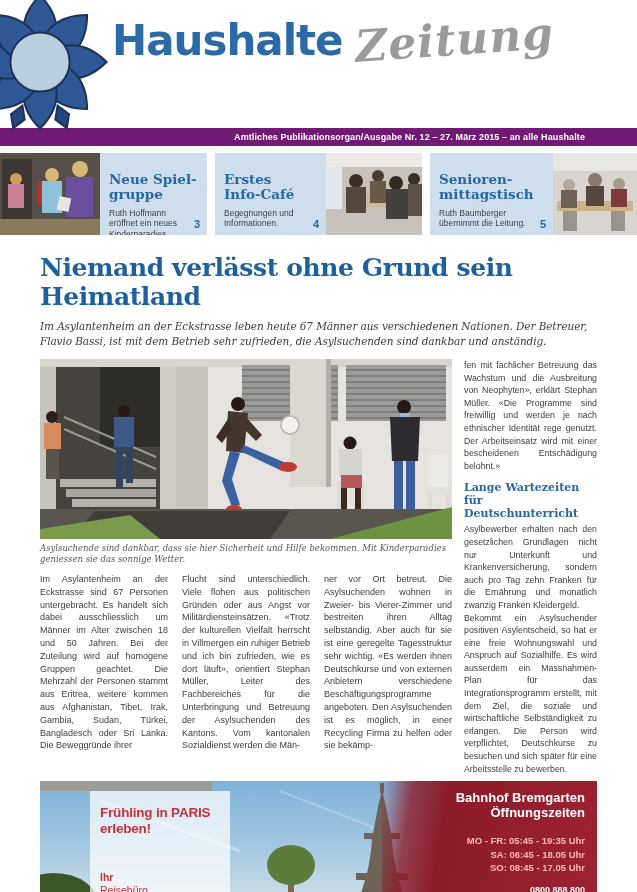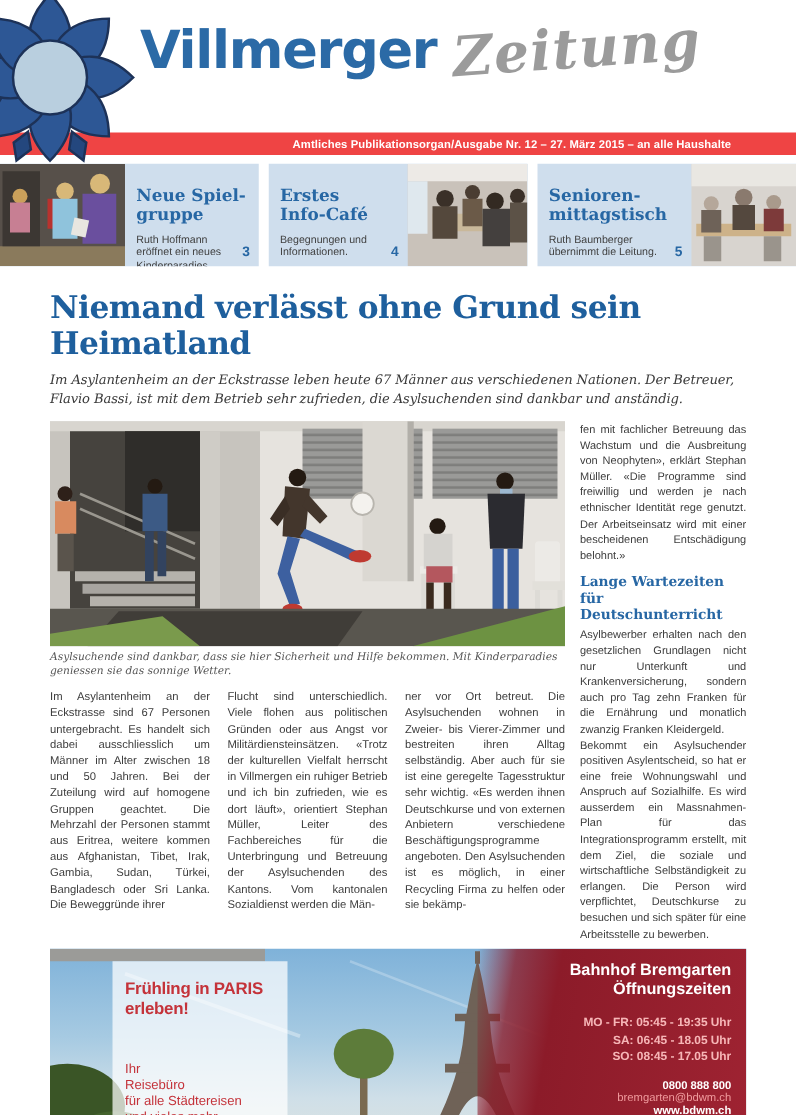--- a/index.html
+++ b/index.html
@@ -8,21 +8,21 @@
 
   
   .masthead { position:relative; height:106px; }
   .logo { position:absolute; left:-34px; top:-12px; width:148px; height:148px; }
   .title-row { position:absolute; left:112px; top:14px; white-space:nowrap; }
   .title-main { font-family:"DejaVu Sans", sans-serif; font-weight:bold; font-size:42px; color:#2b6aa6; letter-spacing:-1px; }
   .title-script { display:inline-block; font-family:"DejaVu Serif", serif; font-style:italic; font-weight:bold; font-size:44px; color:#9b9b9b; transform:rotate(-4deg); margin-left:8px; letter-spacing:1px; }
   .tagline { position:absolute; right:40px; top:82px; font-family:"DejaVu Serif", serif; font-style:italic; font-size:15px; color:#2e567c; }
 
   
-  .info-bar { height:18px; background:#ef4444; color:#fff; font-size:9px; font-weight:bold; text-align:right; line-height:18px; padding-right:52px; letter-spacing:0.1px; }
+  .info-bar { height:18px; background:#701a75; color:#fff; font-size:9px; font-weight:bold; text-align:right; line-height:18px; padding-right:52px; letter-spacing:0.1px;margin-top:22px; }
 
   
   .teasers { display:flex; gap:8px; margin-top:7px; height:82px; }
   .teaser { flex:1; background:#cfdeed; display:flex; overflow:hidden; }
   .teaser-photo { flex:none; height:82px; display:block; }
   .teaser-text { position:relative; flex:1; padding:19px 8px 5px 9px; }
   .teaser-title { font-family:"DejaVu Serif", serif; font-weight:bold; font-size:13.5px; line-height:1.14; color:#2767a4; white-space:pre-line; }
   .teaser-desc { margin-top:5px; font-size:8.5px; line-height:10.5px; color:#3f3f3f; padding-right:10px; }
   .teaser-page { position:absolute; right:7px; bottom:5px; font-size:11px; font-weight:bold; color:#2767a4; }
 
@@ -39,21 +39,21 @@
   .sidebar { flex:1; font-size:8.8px; line-height:12.6px; color:#3c3c3c; text-align:justify; }
   .sidebar-subhead { font-family:"DejaVu Serif", serif; font-weight:bold; font-size:11px; line-height:13px; color:#2767a4; margin:9px 0 3px; text-align:left; }
 
   
   .ad { position:relative; margin:6px 40px 0; width:557px; height:176px; overflow:hidden; background:linear-gradient(180deg,#7fb2d9 0%,#a6cae2 40%,#cfdfe8 68%,#e4e6dd 100%); }
   .ad-gray-strip { position:absolute; left:0; top:0; width:172px; height:10px; background:#9b9b98; }
   .ad-art { position:absolute; inset:0; }
   .ad-left-panel { position:absolute; left:50px; top:10px; bottom:22px; width:140px; background:rgba(255,255,255,0.72); }
   .ad-left-head { padding:14px 10px 0; font-size:13.5px; font-weight:bold; line-height:1.15; color:#c4333a; letter-spacing:-0.2px; }
   .ad-left-lines { position:absolute; left:10px; bottom:12px; font-size:10.5px; line-height:13px; color:#c4333a; }
-  .ad-left-lines .b { font-weight:normal;margin-top:19px; }
+  .ad-left-lines .b { font-weight:bold;margin-top:19px; }
   .ad-right-panel { position:absolute; right:0; top:0; bottom:0; width:215px; background:linear-gradient(100deg, rgba(140,26,40,0) 0%, rgba(140,26,40,0.78) 13%, #8c1b29 28%, #9f2332 100%); }
   .ad-right-content { position:absolute; right:12px; top:9px; text-align:right; color:#fff; }
   .ad-right-title { font-size:13px; font-weight:bold; line-height:15px; }
   .ad-hours { margin-top:14px; font-size:9.5px; line-height:13.5px; color:rgba(255,195,195,0.92); font-weight:bold; }
   .ad-phone { margin-top:10px; font-size:9px; font-weight:bold; }
   .ad-email { font-size:9px; color:rgba(255,175,175,0.85); }
   .ad-web { font-size:9px; font-weight:bold; }
 </style>
 </head>
 <body>
@@ -95,21 +95,21 @@
               <path d="M60 98 L66 108 L60 118 L54 108 Z"></path>
             </g>
           <g transform="rotate(-22 60 60)">
               <path d="M60 98 L66 108 L60 118 L54 108 Z"></path>
             </g>
         </g>
         <circle cx="60" cy="60" r="24" fill="#b9cfdf"></circle>
       </g>
     </svg>
     <div class="title-row">
-      <span class="title-main">Villmerger</span>
+      <span class="title-main">Haushalte</span>
       <span class="title-script">Zeitung</span>
     </div>
   </header>
 
   <div class="info-bar">Amtliches Publikationsorgan/Ausgabe Nr. 12 – 27. März 2015 – an alle Haushalte</div>
 
   <section class="teasers">
 
     <div class="teaser">
       <svg class="teaser-photo" width="100" height="82" viewBox="0 0 100 82">

